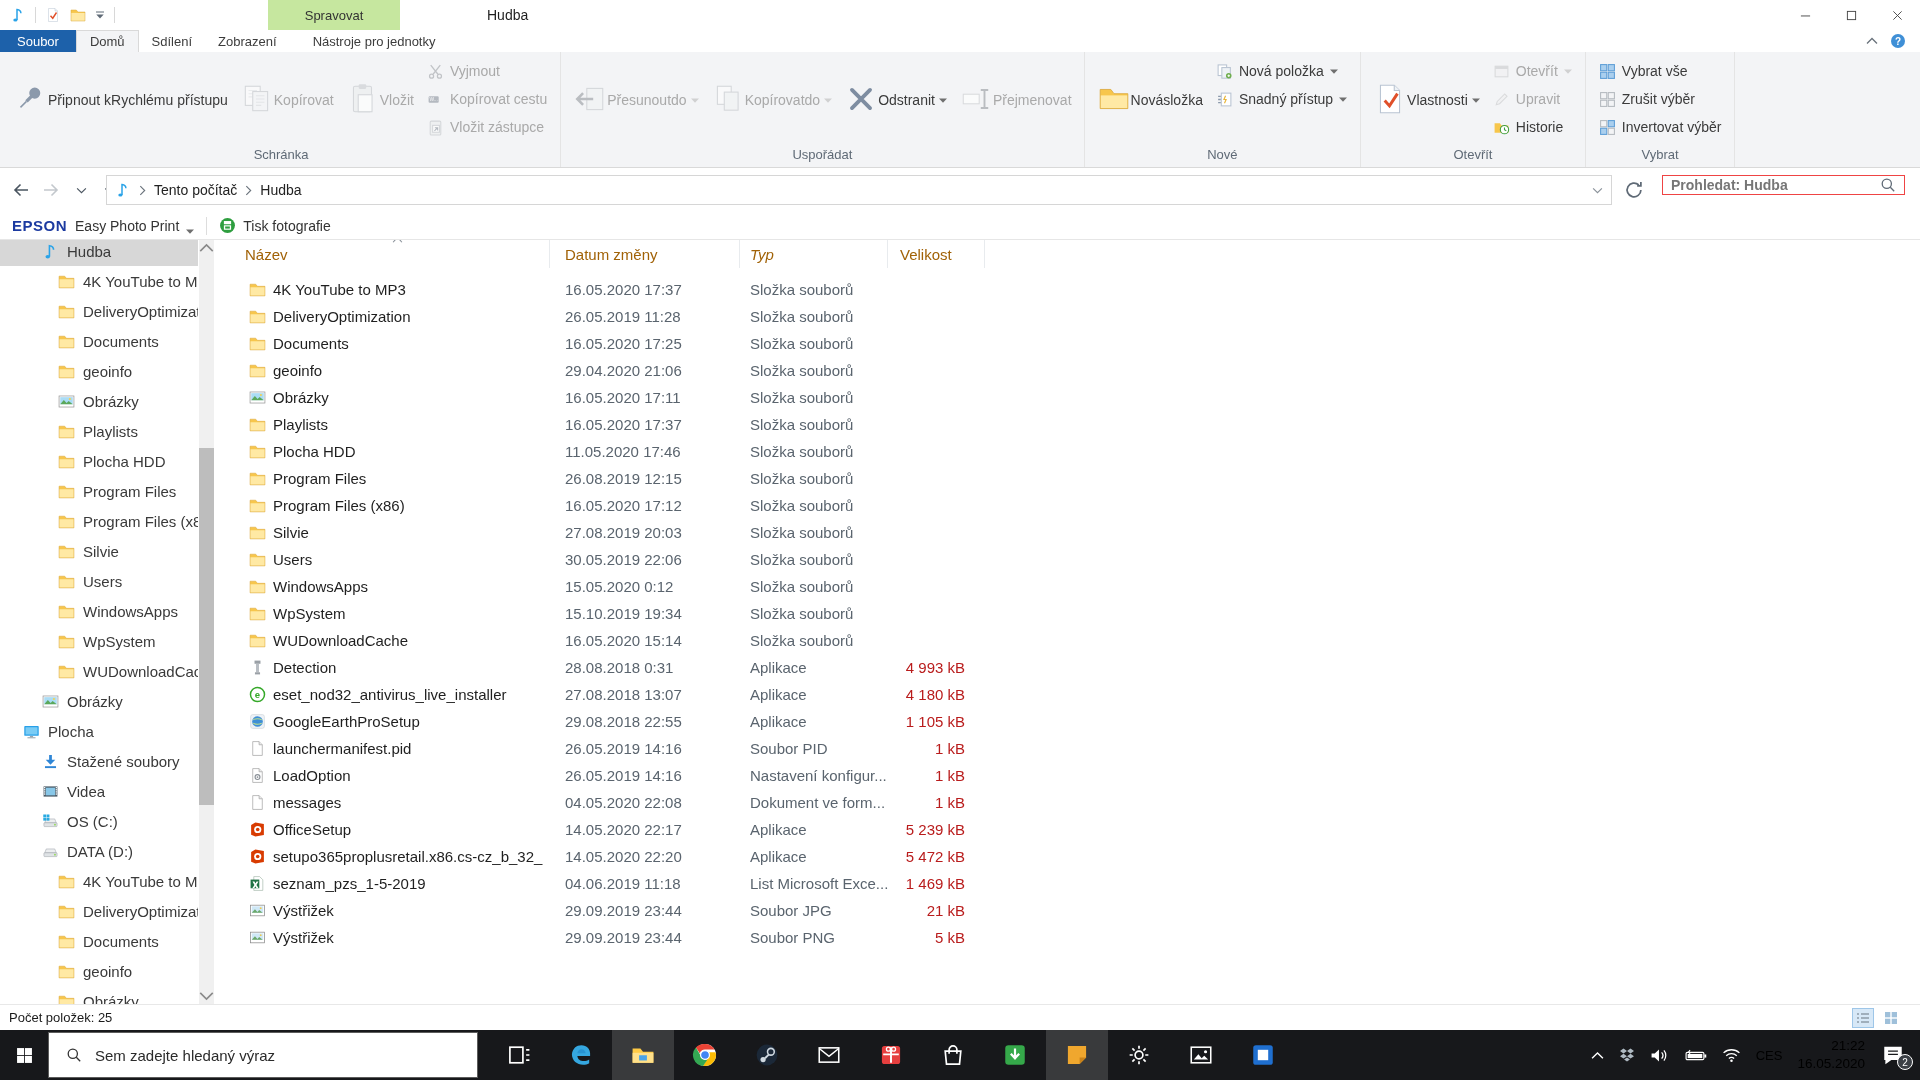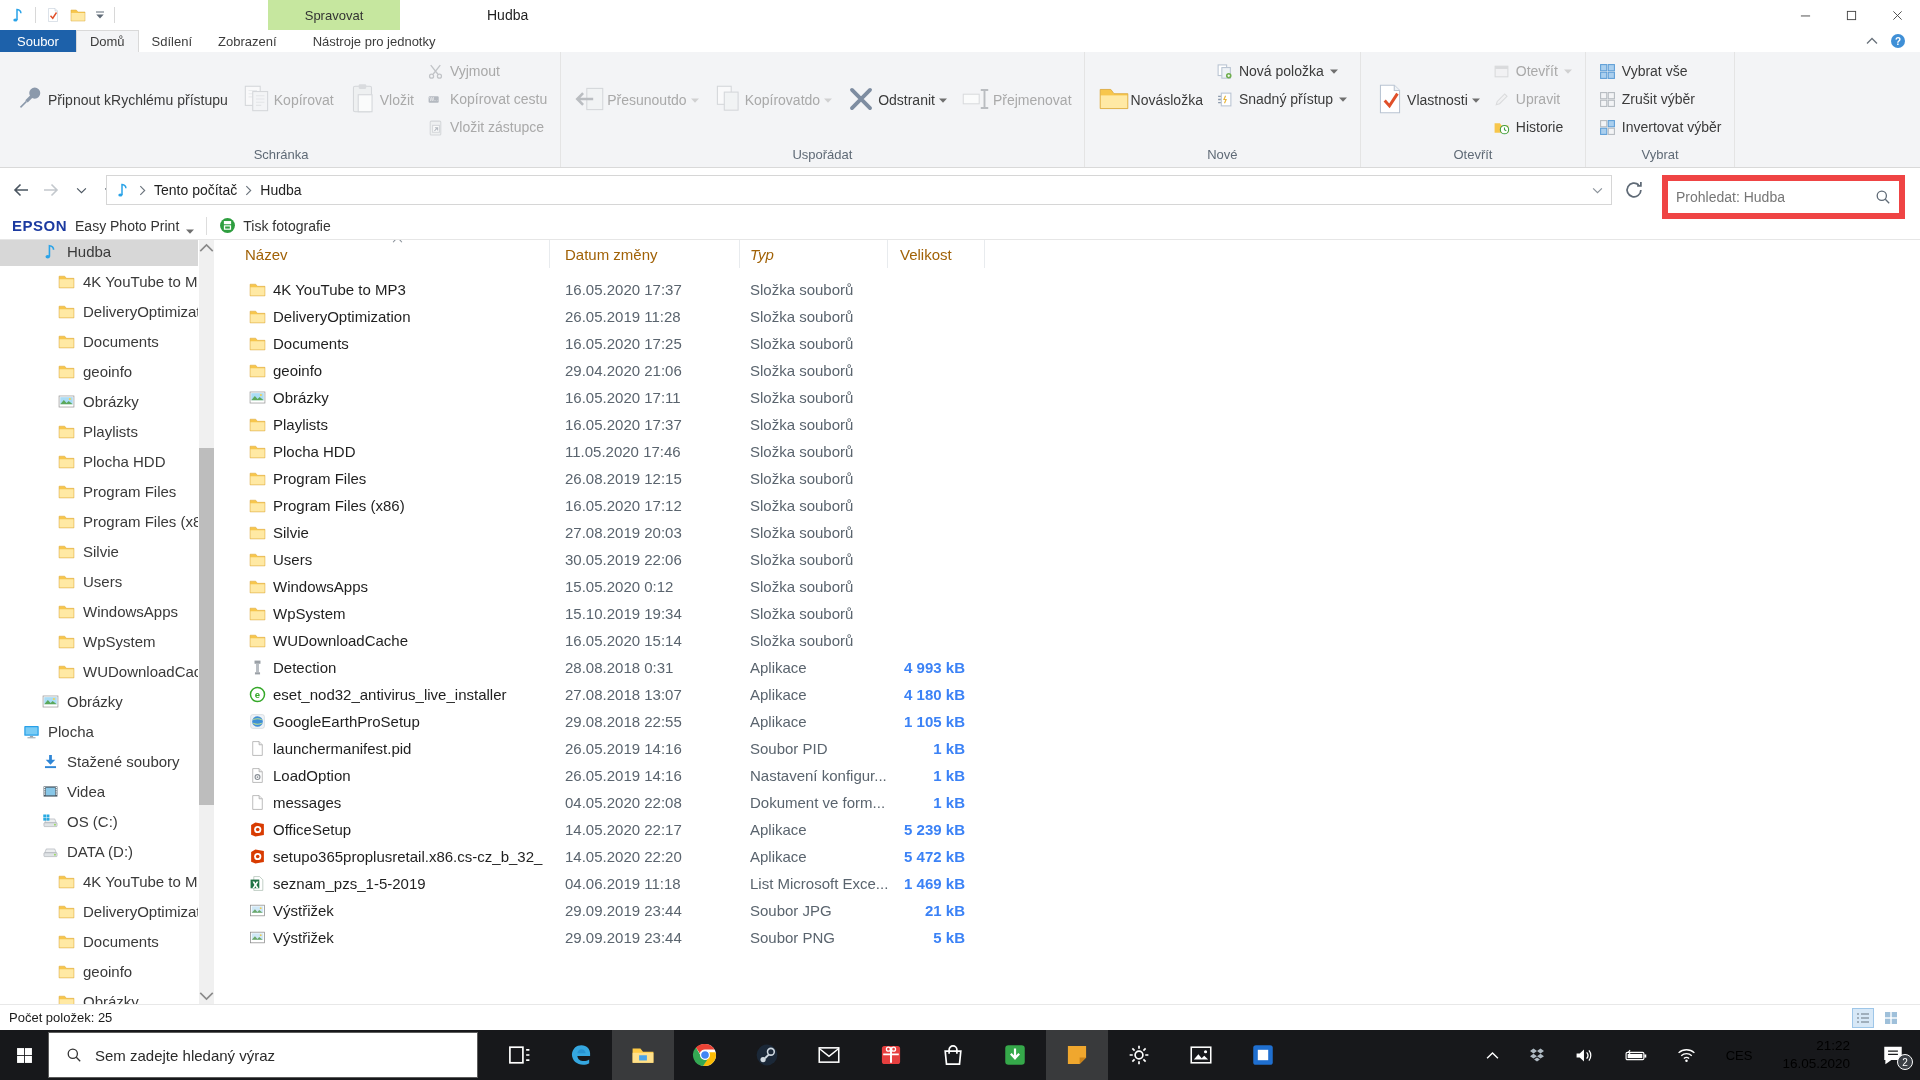--- a/index.html
+++ b/index.html
@@ -47,21 +47,21 @@
   .rib-label { margin-top:auto; height:20px; text-align:center; font-size:13px; color:#5f6a76; padding:0 10px; }
 
   
   .addressbar { position:absolute; left:0; top:168px; width:1920px; height:44px; background:#fff; display:flex; align-items:center; }
   .nav-btn { width:26px; height:26px; display:flex; align-items:center; justify-content:center; color:#4a5560; }
   .nav-btn.disabled { color:#c3c8cd; }
   .crumbbox { position:absolute; left:106px; top:7px; width:1506px; height:30px; border:1px solid #d6d6d6; background:#fff; display:flex; align-items:center; padding:0 8px; gap:8px; font-size:14px; color:#222; }
   .crumb-chev { width:7px; height:11px; color:#6a737c; }
   .crumb-dd { margin-left:auto; color:#8a929a; }
   .refresh-btn { position:absolute; left:1624px; top:12px; width:20px; height:20px; color:#5f6a76; }
-  .searchbox { position:absolute; left:1662px; top:7px; width:243px; height:44px; border:6px solid #ef4444; display:flex; align-items:center; padding:0 8px; font-size:14px; color:#767676; }
+  .searchbox { position:absolute; left:1662px; top:7px; width:243px; height:20px; border:1px solid #ef4444; display:flex; align-items:center; padding:0 8px; font-size:14px; color:#767676;font-weight:bold; }
   .searchbox .ic { margin-left:auto; color:#5f6a76; }
 
   
   .epsonbar { position:absolute; left:0; top:212px; width:1920px; height:28px; border-bottom:1px solid #e6e6e6; display:flex; align-items:center; gap:8px; padding-left:12px; font-size:14px; color:#333; }
   .epson-brand { font-weight:bold; font-size:15px; color:#1c3aa0; letter-spacing:.5px; }
   .ep-sep { width:1px; height:18px; background:#ddd; margin:0 4px; }
 
   
   .main { position:absolute; left:0; top:240px; width:1920px; height:764px; background:#fff; overflow:hidden; }
   .sidebar { position:absolute; left:0; top:-4px; width:198px; bottom:0; overflow:hidden; }
@@ -79,39 +79,39 @@
   .fh-type { width:148px;font-style:italic; }
   .fh-size { width:97px; padding-left:12px; }
   .sort-caret { position:absolute; left:176px; top:-4px; width:11px; height:7px; color:#8a929a; }
 
   .file-rows { position:absolute; left:216px; top:36px; right:0; bottom:0; }
   .file-row { display:flex; height:27px; align-items:center; font-size:15px; }
   .fc-name { width:334px; display:flex; align-items:center; padding-left:33px; color:#1f1f1f; white-space:nowrap; overflow:hidden; }
   .fc-name .i17 { margin-right:7px; }
   .fc-date { width:190px; padding-left:15px; color:#5a646e; }
   .fc-type { width:148px; padding-left:10px; color:#5a646e; white-space:nowrap; overflow:hidden; }
-  .fc-size { width:97px; padding-right:20px; color:#3b82f6; text-align:right;font-weight:bold; }
+  .fc-size { width:97px; padding-right:20px; color:#b91c1c; text-align:right; }
 
   
   .statusbar { position:absolute; left:0; top:1004px; width:1920px; height:26px; border-top:1px solid #e8e8e8; background:#fff;text-decoration:underline; }
   .status-text { position:absolute; left:9px; top:5px; font-size:13px; color:#1a1a1a; }
   .view-btns { position:absolute; right:18px; top:3px; display:flex; gap:6px; }
   .view-btn { width:22px; height:20px; display:flex; align-items:center; justify-content:center; color:#6b7682; }
   .view-btn.on { background:#d7e8f7; border:1px solid #9ec6e8; }
 
   
   .taskbar { position:absolute; left:0; top:1030px; width:1920px; height:50px; background:#17181b; display:flex; align-items:center; }
   .start-btn { width:48px; height:50px; display:flex; align-items:center; justify-content:center; color:#fff; }
   .tb-search { width:430px; height:46px; background:#fff; border:1px solid #5c5c5c; display:flex; align-items:center; gap:13px; padding-left:17px; font-size:15px; color:#2b2b2b; }
   .tb-search .ic { color:#333; }
   .tb-apps { display:flex; height:50px; margin-left:10px; }
   .tb-app { width:62px; height:50px; display:flex; align-items:center; justify-content:center; }
   .tb-app.active { background:rgba(255,255,255,.15); }
   .tb-app .ic { width:26px; height:26px; }
-  .tray { margin-left:auto; display:flex; align-items:center; gap:30px; padding-right:14px; color:#fff; }
+  .tray { margin-left:auto; display:flex; align-items:center; gap:15px; padding-right:14px; color:#fff; }
   .tray .ic { color:#fff; }
   .tray-lang { font-size:13px; }
   .tray-clock { text-align:right; font-size:13.5px; line-height:1.35; }
   .tray-notif { position:relative; width:26px; height:22px; }
   .notif-badge { position:absolute; right:-7px; bottom:-4px; width:16px; height:16px; border-radius:50%; background:#3c4046; border:1px solid #fff; color:#fff; font-size:10px; display:flex; align-items:center; justify-content:center; }
 </style>
 </head>
 <body>
 
 <div class="titlebar">

